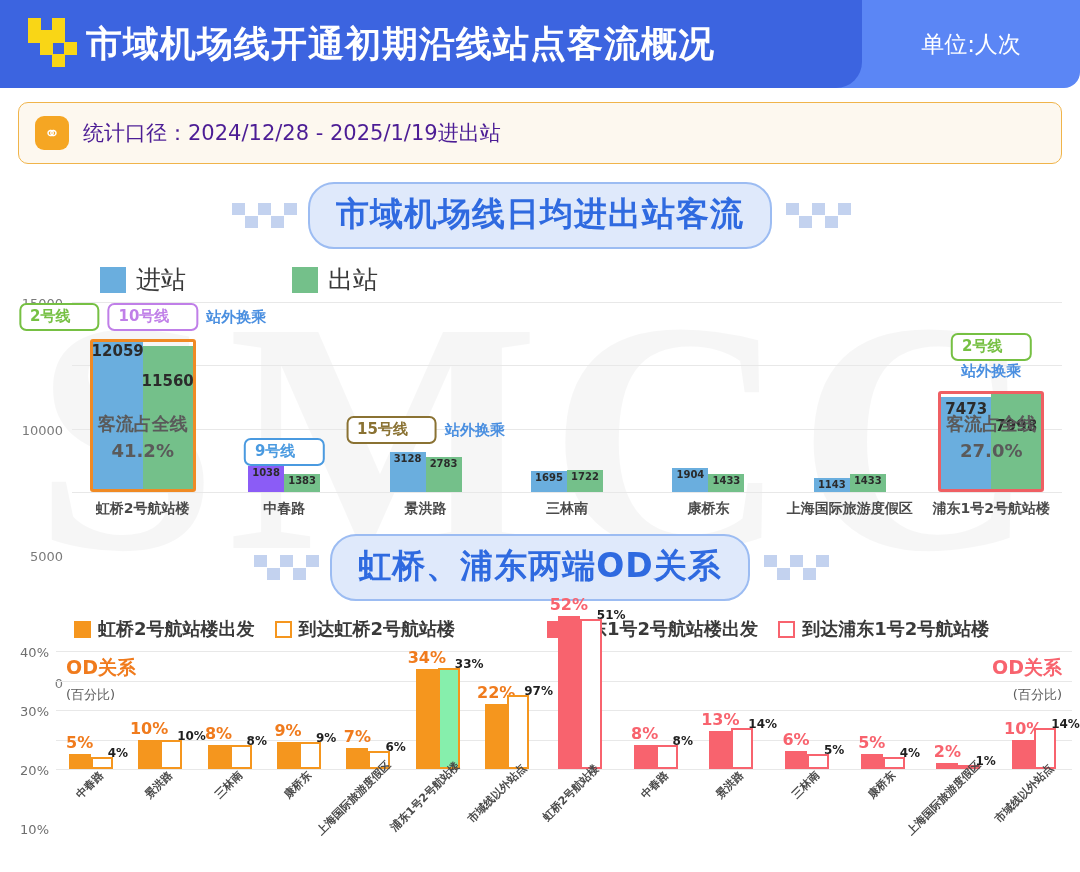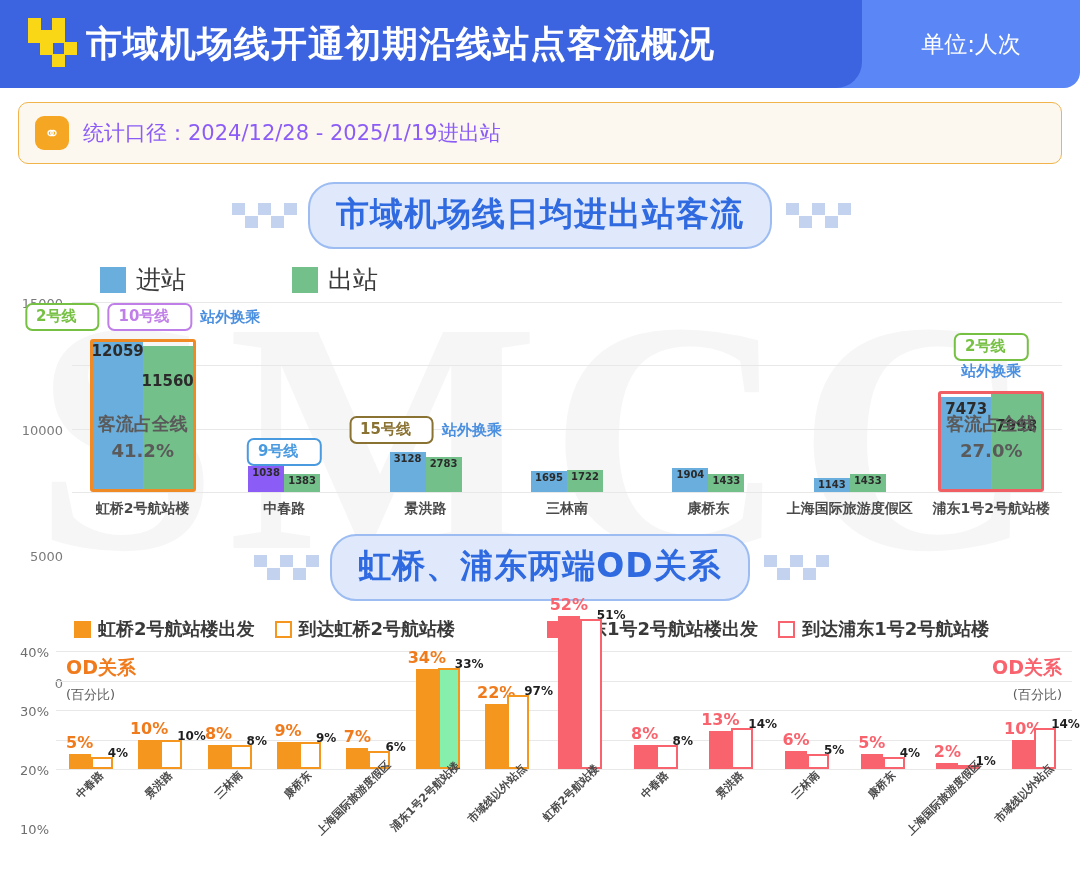--- a/index.html
+++ b/index.html
@@ -74,21 +74,21 @@
     padding-left: 16px;
   }
   .scope-icon {
     width: 34px; height: 34px; border-radius: 9px;
     background: #f5a623;
     display: flex; align-items: center; justify-content: center;
     color: #fff; font-size: 19px;
     flex: 0 0 auto; margin-right: 14px;
   }
   .scope-text {
-    font-size: 21px; color: #8b5cf6;
+    font-size: 21px; color: #4c1d95;
     font-family: "DejaVu Sans", sans-serif;
   }
 
   
   .section-title-row {
     display: flex; align-items: center; justify-content: center;
     gap: 14px;
     margin-top: 18px;
   }
   .deco { width: 62px; height: 26px; position: relative; flex: 0 0 auto; }
@@ -176,21 +176,21 @@
     line-height: 1.5;
   }
   .tags {
     position: absolute; left: 50%; transform: translateX(-50%);
     display: flex; align-items: center; gap: 8px;
     white-space: nowrap;
   }
   .tag {
     border-radius: 7px; border: 2px solid #888;
     background: #fff;
-    padding: 2px 21px 3px 9px;
+    padding: 2px 27px 3px 9px;
     font-size: 15px; font-weight: bold;
     font-family: "DejaVu Sans", sans-serif;
   }
   .tag.l2  { border-color: #76c043; color: #76c043; }
   .tag.l10 { border-color: #c07fe8; color: #c07fe8; }
   .tag.l9  { border-color: #4a9ae0; color: #4a9ae0; }
   .tag.l15 { border-color: #8a7233; color: #8a7233; }
   .transfer {
     font-size: 15px; font-weight: bold; color: #4a8fe0;
     font-family: "DejaVu Sans", sans-serif;

